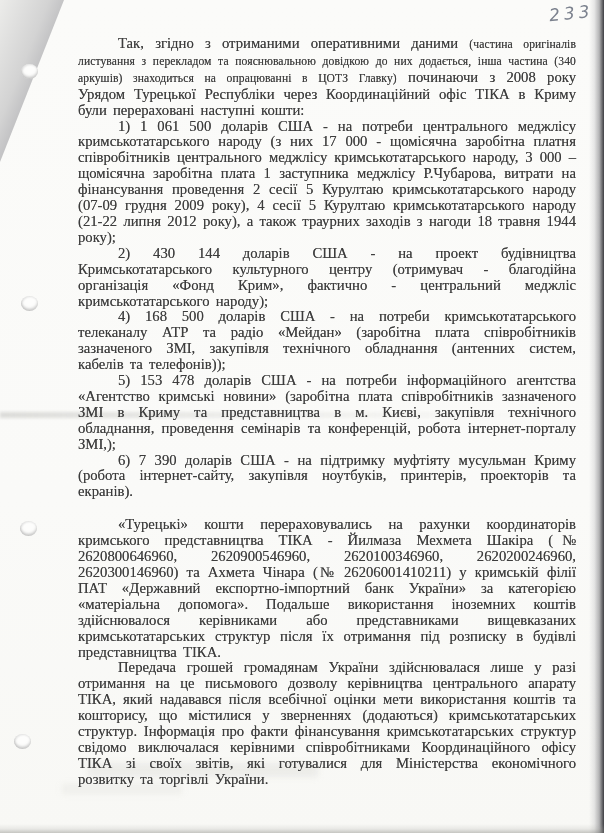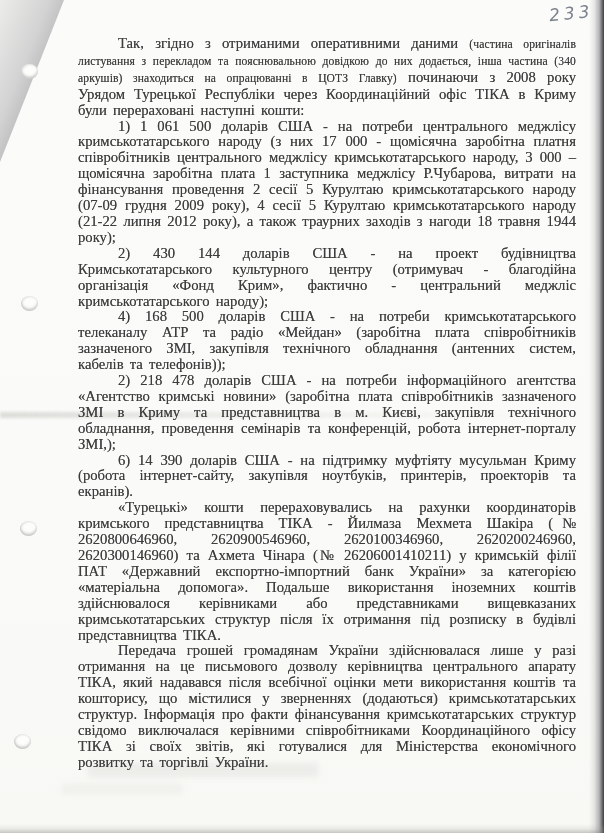--- a/index.html
+++ b/index.html
@@ -60,21 +60,21 @@
     width: 498px;
     color: #3d3d3d;
     font-size: 14.7px;
     line-height: 15.9px;
     text-align: justify;
     word-spacing: 2.5px;
     text-shadow: 0 0 0.6px rgba(70,70,70,0.75);
   }
   .text-block p { margin: 0; }
   .text-block p.indent { text-indent: 40px; }
-  .text-block p.gap { }
+  .text-block p.gap { margin-top: 17px; }
   .small { font-size: 11.6px; letter-spacing: 0.1px; }
 
   
   .crease {
     position: absolute;
     left: 0; top: 412px;
     width: 560px; height: 6px;
     background: linear-gradient(to right,
       rgba(165,165,160,0.35) 0%,
       rgba(185,185,180,0.18) 45%,
@@ -135,21 +135,21 @@
 
   <div class="crease"></div>
   <div class="smudge-1"></div>
   <div class="smudge-2"></div>
 
   <div class="text-block">
       <p class="indent"><span>Так, згідно з отриманими оперативними даними </span><span class="small">(частина оригіналів листування з перекладом та пояснювальною довідкою до них додається, інша частина (340 аркушів) знаходиться на опрацюванні в ЦОТЗ Главку)</span><span> починаючи з 2008 року Урядом Турецької Республіки через Координаційний офіс ТІКА в Криму були перераховані наступні кошти:</span></p>
       <p class="indent"><span>1) 1 061 500 доларів США - на потреби центрального меджлісу кримськотатарського народу (з них 17 000 - щомісячна заробітна платня співробітників центрального меджлісу кримськотатарського народу, 3 000 – щомісячна заробітна плата 1 заступника меджлісу Р.Чубарова, витрати на фінансування проведення 2 сесії 5 Курултаю кримськотатарського народу (07-09 грудня 2009 року), 4 сесії 5 Курултаю кримськотатарського народу (21-22 липня 2012 року), а також траурних заходів з нагоди 18 травня 1944 року);</span></p>
       <p class="indent"><span>2) 430 144 доларів США - на проект будівництва Кримськотатарського культурного центру (отримувач - благодійна організація «Фонд Крим», фактично - центральний меджліс кримськотатарського народу);</span></p>
       <p class="indent"><span>4) 168 500 доларів США - на потреби кримськотатарського телеканалу АТР та радіо «Мейдан» (заробітна плата співробітників зазначеного ЗМІ, закупівля технічного обладнання (антенних систем, кабелів та телефонів));</span></p>
-      <p class="indent"><span>2) 218 478 доларів США - на потреби інформаційного агентства «Агентство кримські новини» (заробітна плата співробітників зазначеного ЗМІ в Криму та представництва в м. Києві, закупівля технічного обладнання, проведення семінарів та конференцій, робота інтернет-порталу ЗМІ,);</span></p>
-      <p class="indent"><span>6) 14 390 доларів США - на підтримку муфтіяту мусульман Криму (робота інтернет-сайту, закупівля ноутбуків, принтерів, проекторів та екранів).</span></p>
+      <p class="indent"><span>5) 153 478 доларів США - на потреби інформаційного агентства «Агентство кримські новини» (заробітна плата співробітників зазначеного ЗМІ в Криму та представництва в м. Києві, закупівля технічного обладнання, проведення семінарів та конференцій, робота інтернет-порталу ЗМІ,);</span></p>
+      <p class="indent"><span>6) 7 390 доларів США - на підтримку муфтіяту мусульман Криму (робота інтернет-сайту, закупівля ноутбуків, принтерів, проекторів та екранів).</span></p>
       <p class="indent gap"><span>«Турецькі» кошти перераховувались на рахунки координаторів кримського представництва ТІКА - Йилмаза Мехмета Шакіра (№ 2620800646960, 2620900546960, 2620100346960, 2620200246960, 2620300146960) та Ахмета Чінара (№ 26206001410211) у кримській філії ПАТ «Державний експортно-імпортний банк України» за категорією «матеріальна допомога». Подальше використання іноземних коштів здійснювалося керівниками або представниками вищевказаних кримськотатарських структур після їх отримання під розписку в будівлі представництва ТІКА.</span></p>
       <p class="indent"><span>Передача грошей громадянам України здійснювалася лише у разі отримання на це письмового дозволу керівництва центрального апарату ТІКА, який надавався після всебічної оцінки мети використання коштів та кошторису, що містилися у зверненнях (додаються) кримськотатарських структур. Інформація про факти фінансування кримськотатарських структур свідомо виключалася керівними співробітниками Координаційного офісу ТІКА зі своїх звітів, які готувалися для Міністерства економічного розвитку та торгівлі України.</span></p>
     </div>
 
   <div class="scan-edge-right"></div>
   <div class="scan-edge-bottom"></div>
 </div>
 
 </body></html>

